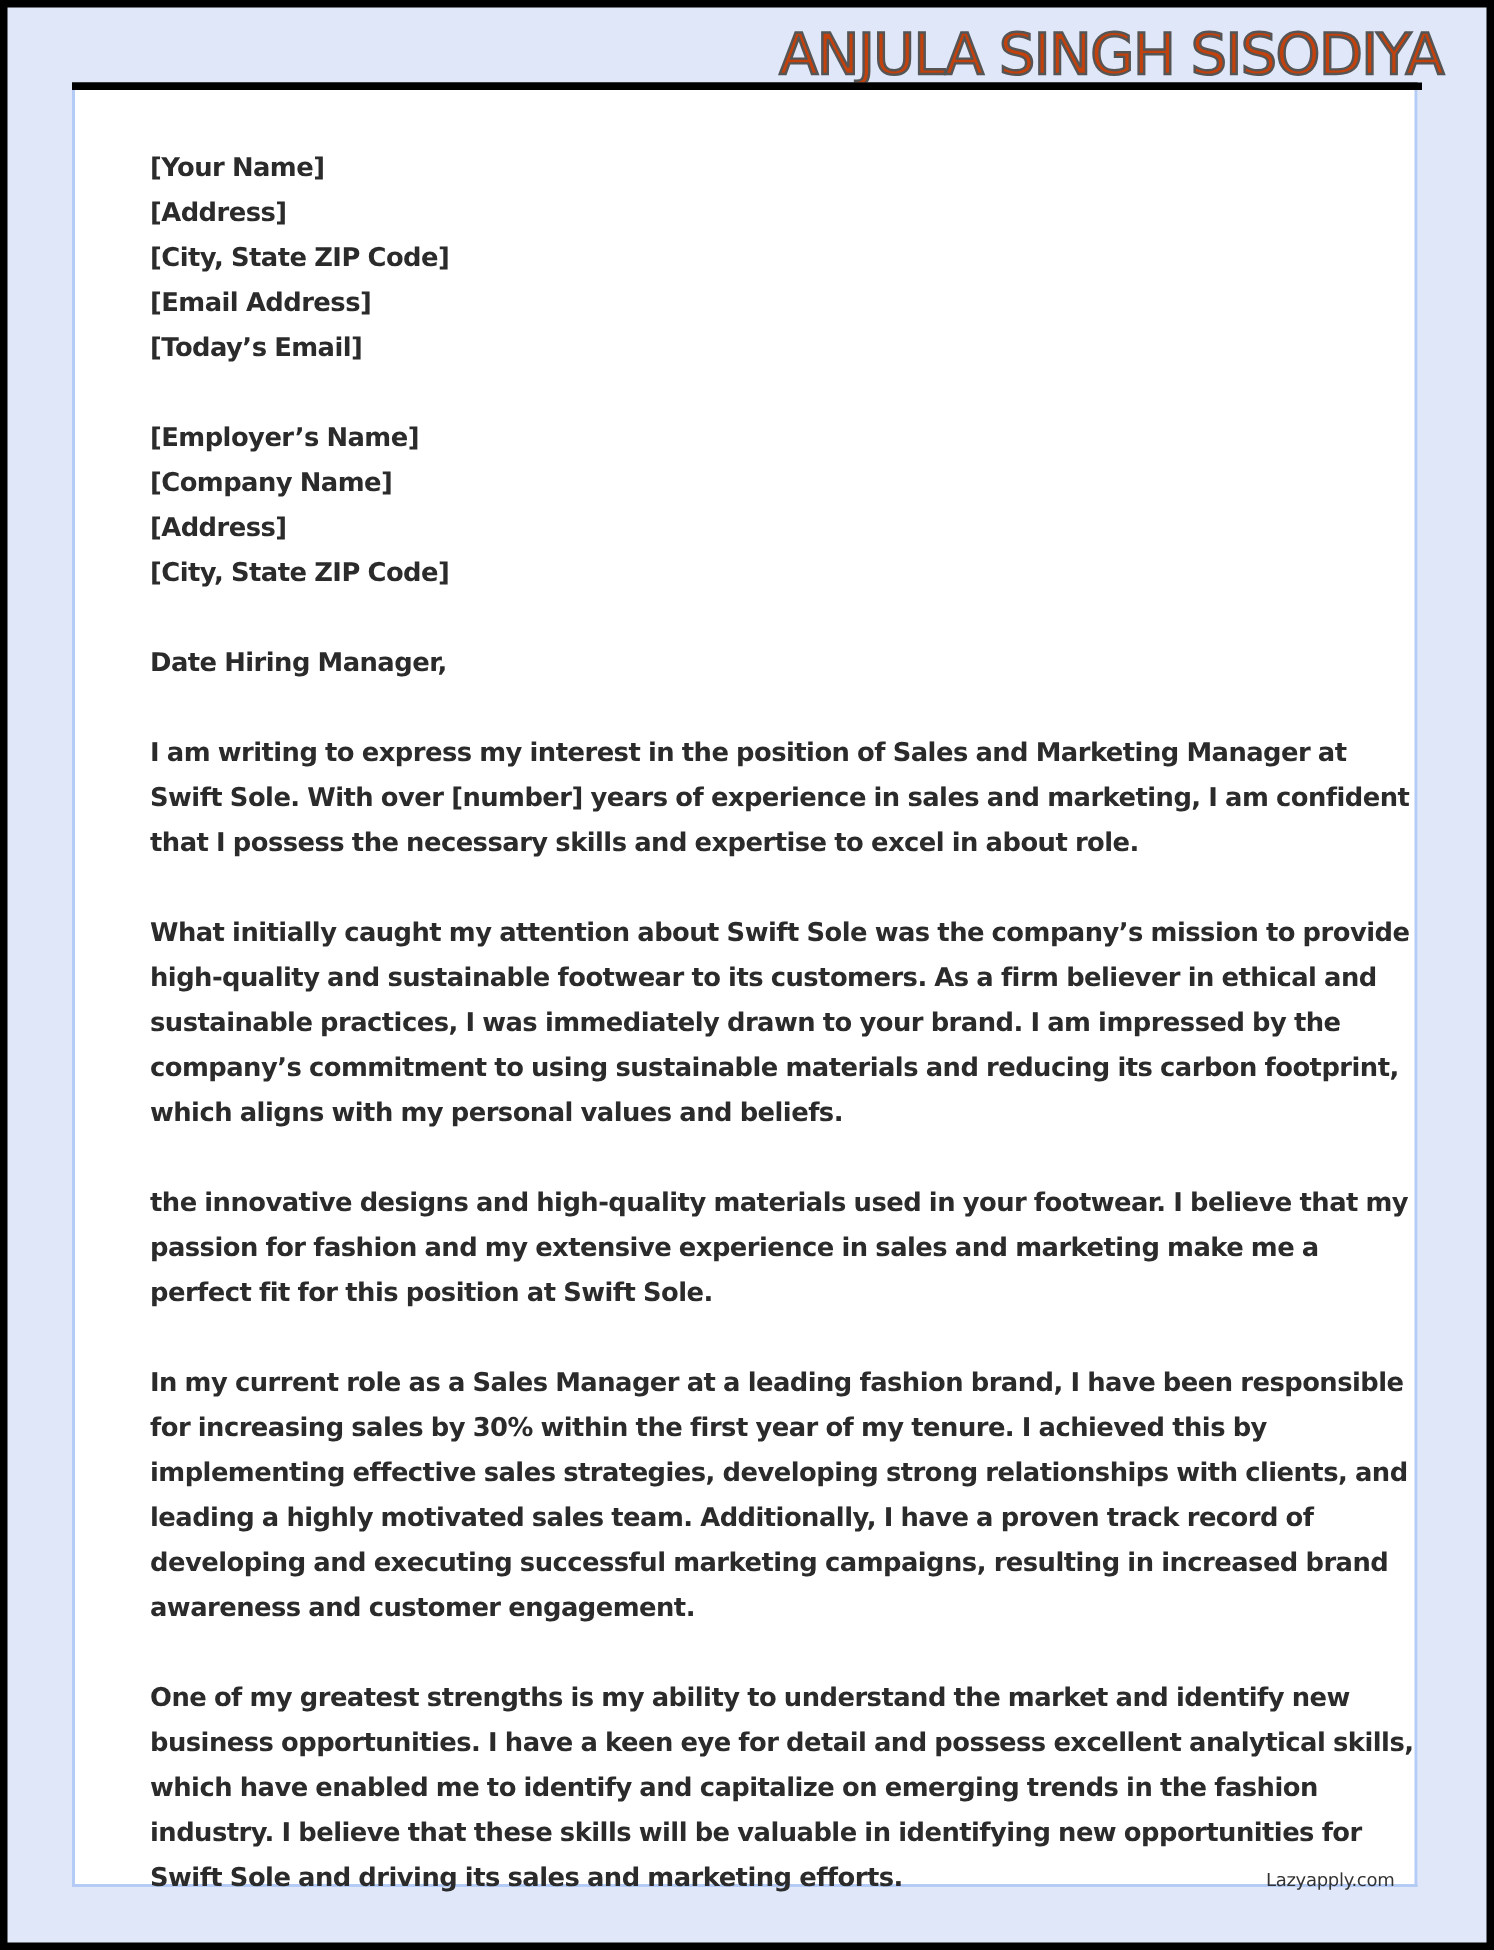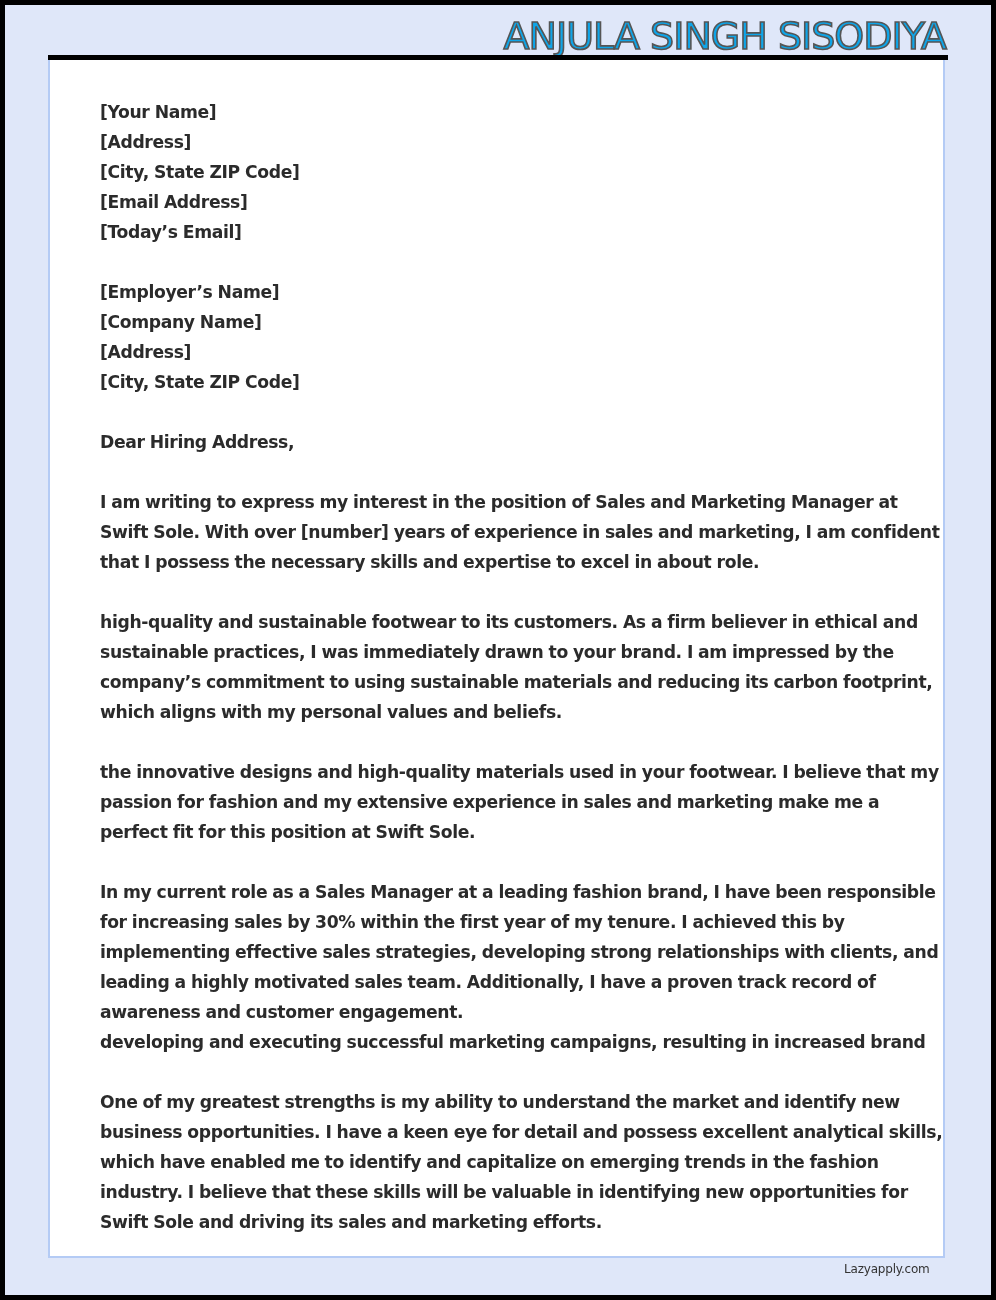--- a/index.html
+++ b/index.html
@@ -1,39 +1,38 @@
 <!DOCTYPE html>
 <html><head>
 <meta charset="utf-8">
 <style>
   html, body { margin:0; padding:0; }
   body { width:996px; height:1300px; overflow:hidden; background:#000; position:relative; font-family:"DejaVu Sans", sans-serif; }
   .page-bg { position:absolute; left:5px; top:5px; width:986px; height:1290px; background:#dfe7f9; }
   .header-name {
-    position:absolute; right:50px; top:14px;
+    position:absolute; right:34px; top:14px;
     font-family:"DejaVu Sans", sans-serif; font-size:38px; letter-spacing:-1px;
-    color:#0ea5e9; -webkit-text-stroke:1.6px #555; white-space:nowrap; line-height:44px;
+    color:#c2410c; -webkit-text-stroke:1.6px #555; white-space:nowrap; line-height:44px;
   }
   .card {
     position:absolute; left:48px; top:55px; width:897px; height:1203px;
     background:#fff; border-left:2px solid #b4cbf5; border-right:2px solid #b4cbf5; border-bottom:2px solid #b4cbf5;
     border-top:5px solid #000; box-sizing:border-box;
   }
   .topbar { position:absolute; left:48px; top:55px; width:900px; height:5px; background:#000; }
   .letter {
     position:absolute; left:100px; top:97px; width:800px;
     font-family:"DejaVu Sans", sans-serif; font-size:17.2px; line-height:30px; color:#2b2b2b;
     letter-spacing:-0.35px; word-spacing:-0.5px; white-space:nowrap;
   }
   .block { margin-bottom:30px;font-weight:bold; }
   .line { display:block; height:30px; }
   .watermark {
     position:absolute; left:844px; top:1246px; font-family:"DejaVu Sans", sans-serif; font-size:12px; color:#333;
     letter-spacing:-0.2px;
-    margin-top:16px;
   }
 </style>
 </head>
 <body>
 
 <div class="page-bg"></div>
 <div class="header-name">ANJULA SINGH SISODIYA</div>
 <div class="card"></div>
 <div class="topbar"></div>
 
@@ -45,45 +44,46 @@
     <span class="line">[Email Address]</span>
     <span class="line">[Today’s Email]</span>
   </div>
   <div class="block">
     <span class="line">[Employer’s Name]</span>
     <span class="line">[Company Name]</span>
     <span class="line">[Address]</span>
     <span class="line">[City, State ZIP Code]</span>
   </div>
   <div class="block">
-    <span class="line">Dear Hiring Address,</span>
+    <span class="line">Date Hiring Manager,</span>
   </div>
   <div class="block">
     <span class="line">I am writing to express my interest in the position of Sales and Marketing Manager at</span>
     <span class="line">Swift Sole. With over [number] years of experience in sales and marketing, I am confident</span>
     <span class="line">that I possess the necessary skills and expertise to excel in about role.</span>
   </div>
   <div class="block">
+    <span class="line">What initially caught my attention about Swift Sole was the company’s mission to provide</span>
     <span class="line">high-quality and sustainable footwear to its customers. As a firm believer in ethical and</span>
     <span class="line">sustainable practices, I was immediately drawn to your brand. I am impressed by the</span>
     <span class="line">company’s commitment to using sustainable materials and reducing its carbon footprint,</span>
     <span class="line">which aligns with my personal values and beliefs.</span>
   </div>
   <div class="block">
     <span class="line">the innovative designs and high-quality materials used in your footwear. I believe that my</span>
     <span class="line">passion for fashion and my extensive experience in sales and marketing make me a</span>
     <span class="line">perfect fit for this position at Swift Sole.</span>
   </div>
   <div class="block">
     <span class="line">In my current role as a Sales Manager at a leading fashion brand, I have been responsible</span>
     <span class="line">for increasing sales by 30% within the first year of my tenure. I achieved this by</span>
     <span class="line">implementing effective sales strategies, developing strong relationships with clients, and</span>
     <span class="line">leading a highly motivated sales team. Additionally, I have a proven track record of</span>
+    <span class="line">developing and executing successful marketing campaigns, resulting in increased brand</span>
     <span class="line">awareness and customer engagement.</span>
-    <span class="line">developing and executing successful marketing campaigns, resulting in increased brand</span>
   </div>
   <div class="block">
     <span class="line">One of my greatest strengths is my ability to understand the market and identify new</span>
     <span class="line">business opportunities. I have a keen eye for detail and possess excellent analytical skills,</span>
     <span class="line">which have enabled me to identify and capitalize on emerging trends in the fashion</span>
     <span class="line">industry. I believe that these skills will be valuable in identifying new opportunities for</span>
     <span class="line">Swift Sole and driving its sales and marketing efforts.</span>
   </div>
 </div>
 

